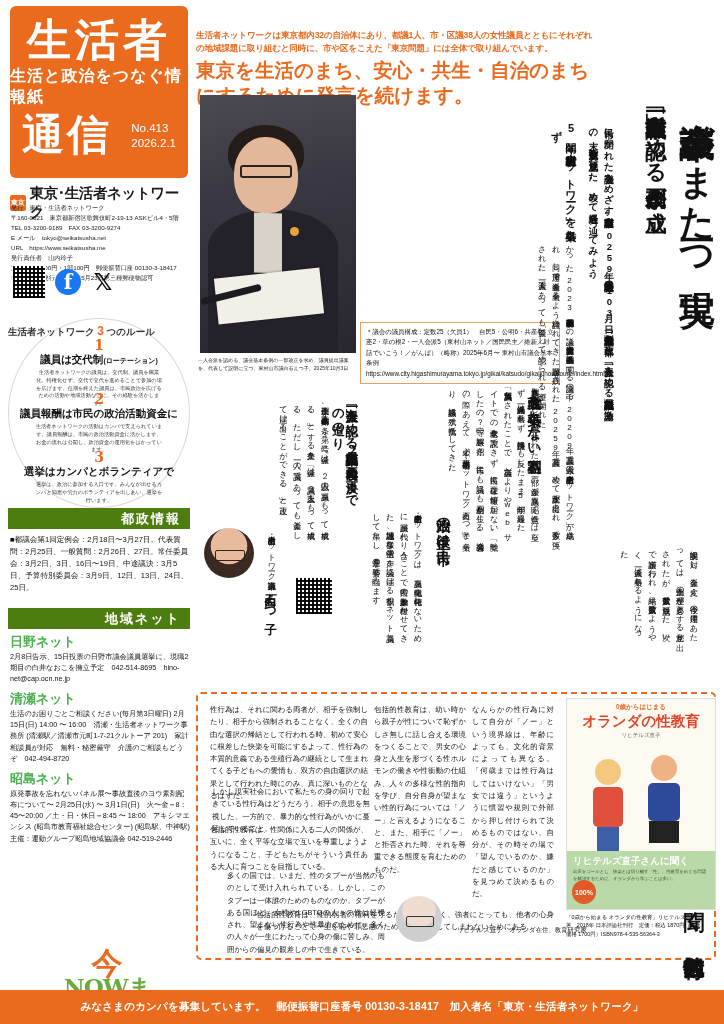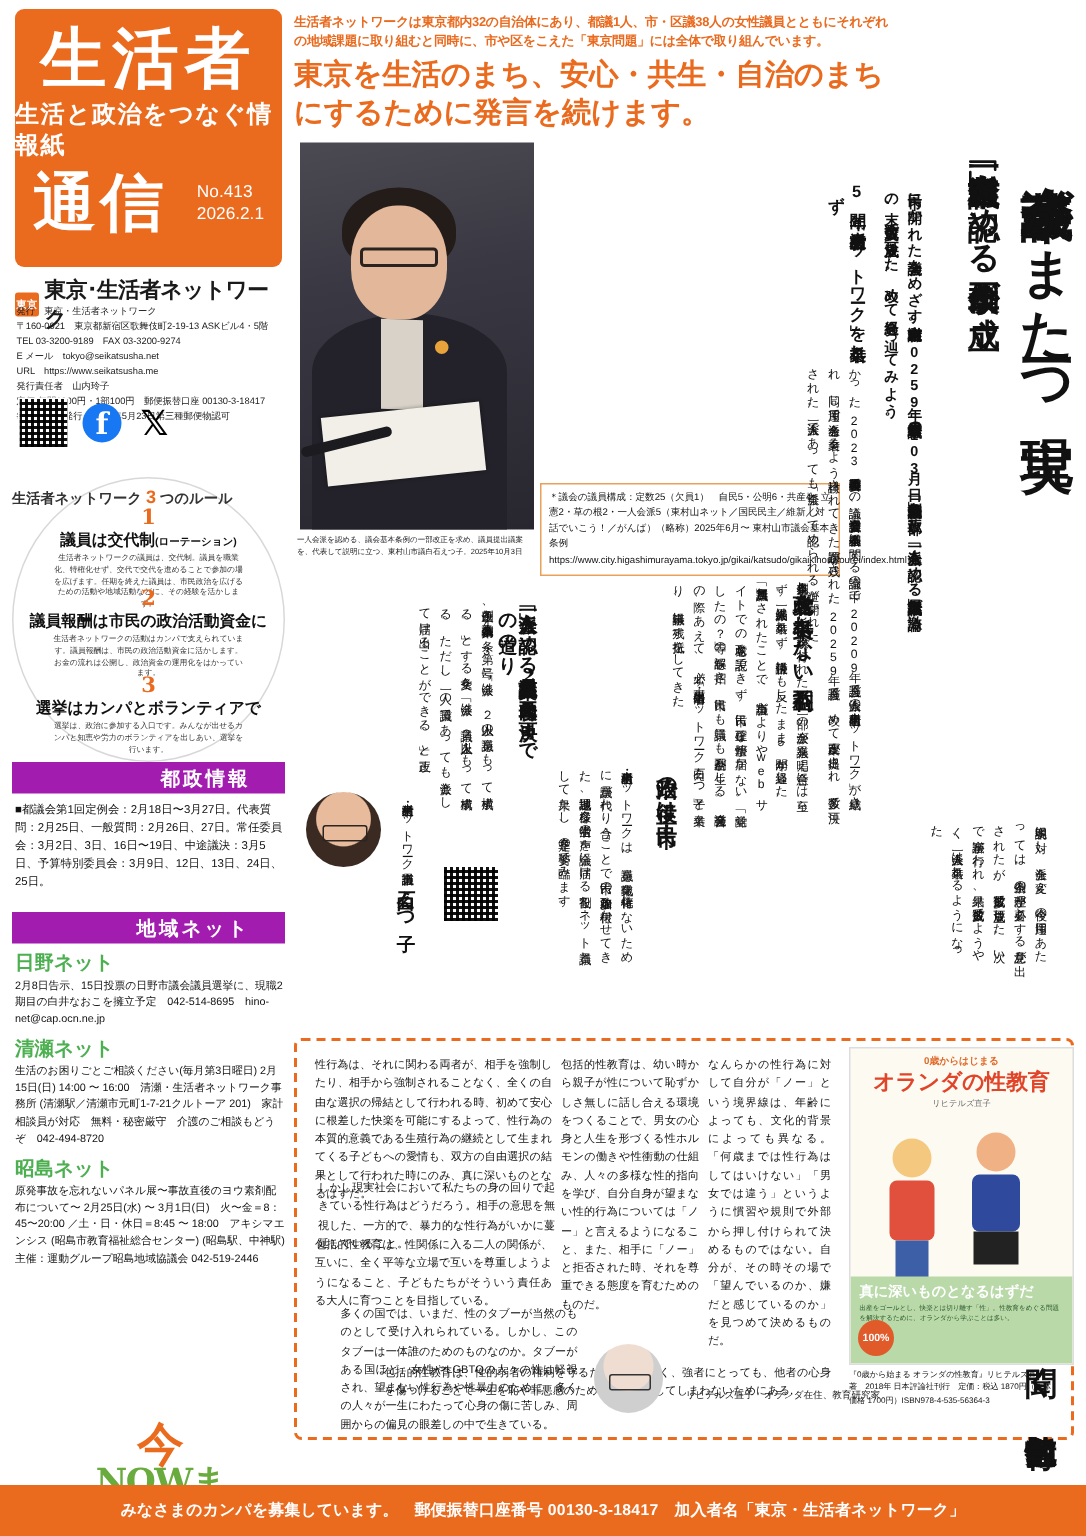--- a/index.html
+++ b/index.html
@@ -68,42 +68,42 @@
   .rules-title b { color:#ea6a1e; font-size:12px; }
   .rule { position:absolute; width:100%; text-align:center; }
   .rule .num { color:#ea6a1e; font-size:14px; font-weight:bold; line-height:1;
      font-family:"DejaVu Serif",serif; }
   .rule .hd { font-size:10.5px; font-weight:bold; color:#111; margin-top:1px; }
   .rule .hd small { font-size:7px; }
   .rule .bd { font-size:5.2px; line-height:1.5; color:#333; padding:0 26px; margin-top:2px; }
   .rule1 { top:20px; } .rule2 { top:74px; } .rule3 { top:132px; }
 
   .secbar {
-    height:21px; background:#a21caf; color:#fff; font-size:13px; font-weight:bold;
-    display:flex; align-items:center; justify-content:flex-end; padding-right:23px;
+    height:21px; background:#4d7c0f; color:#fff; font-size:13px; font-weight:bold;
+    display:flex; align-items:center; justify-content:flex-end; padding-right:9px;
     letter-spacing:2px;
   }
   .secbar.sb1 { position:absolute; left:8px; top:508px; width:182px; }
   .secbar.sb2 { position:absolute; left:8px; top:608px; width:182px; }
 
   .toseibody { position:absolute; left:10px; top:534px; width:180px; font-size:7.6px; line-height:1.58; color:#111; }
 
   .netlist { position:absolute; left:10px; top:634px; width:180px; }
   .net-item { margin-bottom:7px; }
   .net-name { color:#4caf50; font-size:13px; font-weight:bold; line-height:1.2; margin-bottom:1px; }
   .net-body { font-size:7.2px; line-height:1.56; color:#111; }
 
   .imanow { position:absolute; left:52px; top:950px; width:110px; height:48px; text-align:center; }
   .imanow .g1 { font-size:31px; font-weight:bold; color:#ea6a1e; font-family:"DejaVu Serif",serif; line-height:0.9; }
   .imanow .g2 { font-size:23px; font-weight:bold; color:#6aab3e; font-family:"DejaVu Serif",serif;
                 letter-spacing:-1px; margin-top:-6px; }
 
   
   .banner { position:absolute; left:196px; top:8px; width:400px; }
-  .banner .lead { color:#ea6a1e; font-size:8.6px; font-weight:bold; line-height:1.52; letter-spacing:-0.2px; }
+  .banner .lead { color:#ea6a1e; font-size:8.6px; font-weight:bold; line-height:1.52; letter-spacing:-0.2px;margin-top:21px; }
   .banner .big { color:#ea6a1e; font-size:19.5px; font-weight:bold; line-height:1.28; margin-top:4px;
                  font-family:"DejaVu Serif","Liberation Serif",serif; letter-spacing:0px; }
 
   
   .photo {
     position:absolute; left:200px; top:95px; width:156px; height:258px;
     background:linear-gradient(170deg,#4b4a52 0%,#3a3943 35%,#282730 100%);
     overflow:hidden;
   }
   .photo .head { position:absolute; left:34px; top:42px; width:64px; height:76px;
@@ -420,21 +420,21 @@
             <div class="tor"></div>
             <div class="lg"></div>
           </div>
           <div class="kid kidB">
             <div class="hd"></div>
             <div class="tor"></div>
             <div class="lg"></div>
           </div>
         </div>
         <div class="bc-band">
-          <div class="bt">真に深いものとなるはずだ</div>
+          <div class="bt">リヒテルズ直子さんに聞く</div>
           <div class="bb">出産をゴールとし、快楽とは切り離す「性」。性教育をめぐる問題を解決するために、オランダから学ぶことは多い。</div>
           <div class="circ">100%</div>
         </div>
       </div>
       <div class="bookcap">『0歳から始まる オランダの性教育』リヒテルズ直子＝著　2018年 日本評論社刊行　定価：税込 1870円（本体価格 1700円）ISBN978-4-535-56364-3</div>
     </div>
 
     <div class="authbot">
       <div class="ph2"></div>
       <div class="nmrow">

